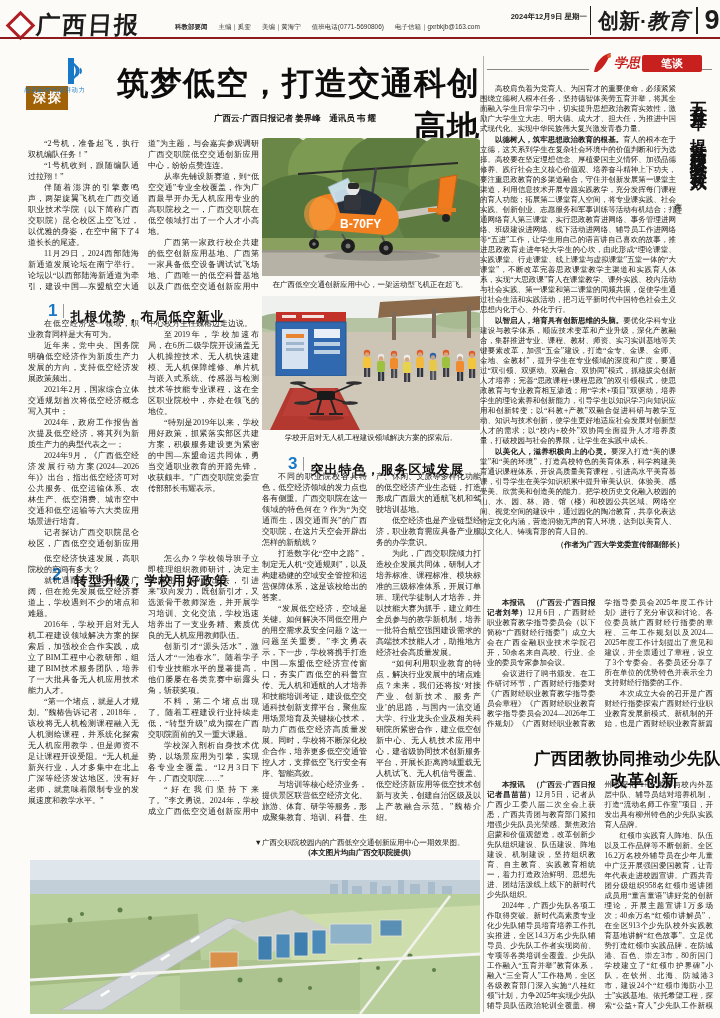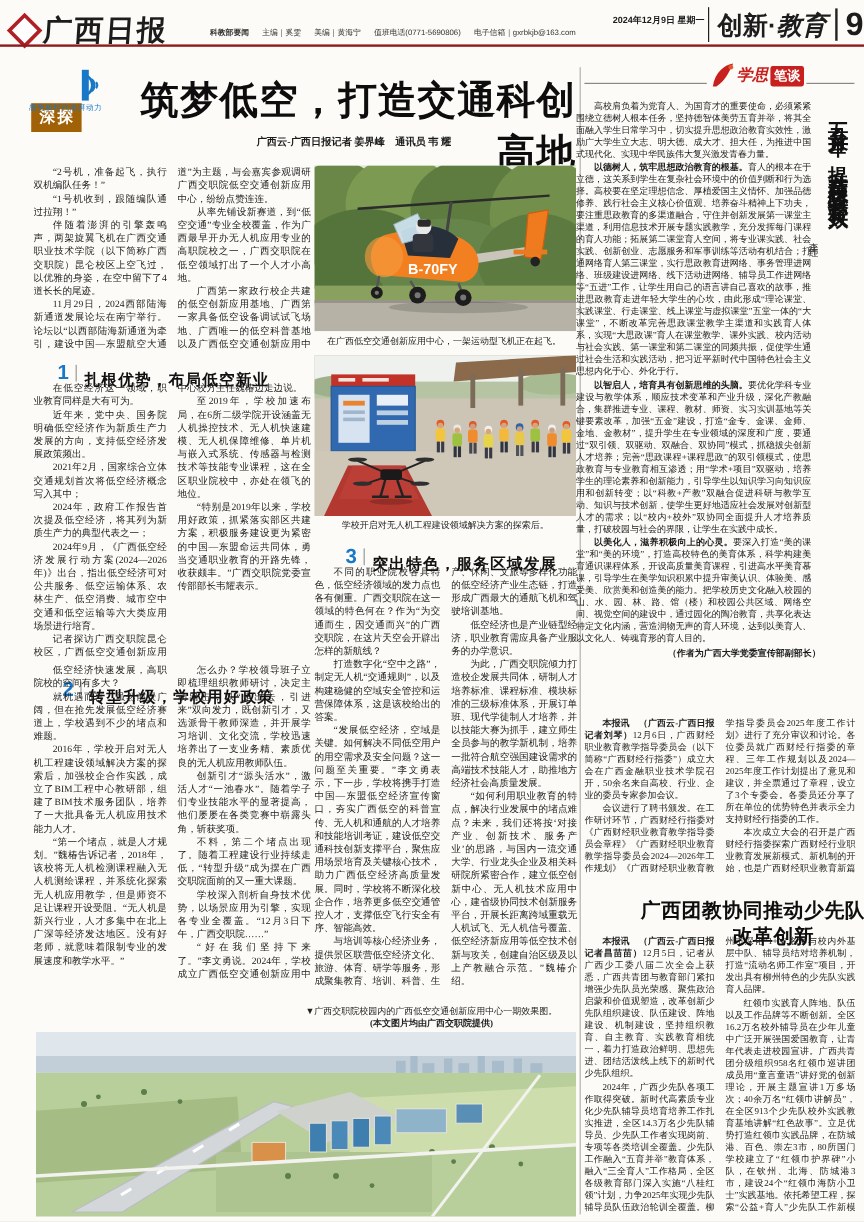--- a/index.html
+++ b/index.html
@@ -38,21 +38,21 @@
   .sec-bar{width:1px;height:14px;background:#999;}
   .sec-title{font-size:13px;font-weight:bold;letter-spacing:1px;color:#111;margin-top:12px;}
   .caption{font-size:7.5px;color:#222;text-align:center;line-height:10px;}
   .photo{overflow:hidden;background:#dde4d2;}
   .photo svg{display:block;}
   
   .vrule{left:483px;top:56px;width:1px;height:956px;background:#b5b2ab;}
   .essay-rule{top:69px;height:1px;background:#8a8882;}
   .essay-logo{left:592px;top:52px;display:flex;align-items:center;gap:2px;}
   .xs1{color:#c8201e;font-weight:bold;font-style:italic;font-size:13px;}
-  .xs2{background:#c8201e;color:#fff;font-weight:bold;font-size:11px;padding:1px 3px;border-radius:2px;}
+  .xs2{background:#c8201e;color:#fff;font-weight:bold;font-size:11px;padding:1px 19px;border-radius:2px;}
   .et{font-size:7.5px;line-height:10px;text-align:justify;}
   .et p{margin-bottom:1px;}
   .essay-vtitle{left:687px;top:88px;height:310px;writing-mode:vertical-rl;font-size:17px;font-weight:bold;
                 letter-spacing:4px;font-family:"Liberation Serif",serif;color:#111;}
   .essay-author{left:671px;top:196px;writing-mode:vertical-rl;font-size:8px;color:#333;letter-spacing:2px;}
   .essay-attrib{left:488px;top:540px;width:196px;text-align:right;font-size:7.5px;font-weight:bold;}
   .news-h{width:227px;text-align:center;font-size:16.5px;font-weight:900;font-family:"Liberation Serif",serif;color:#0d0d0d;letter-spacing:.5px;}
 </style>
 </head>
 <body>

